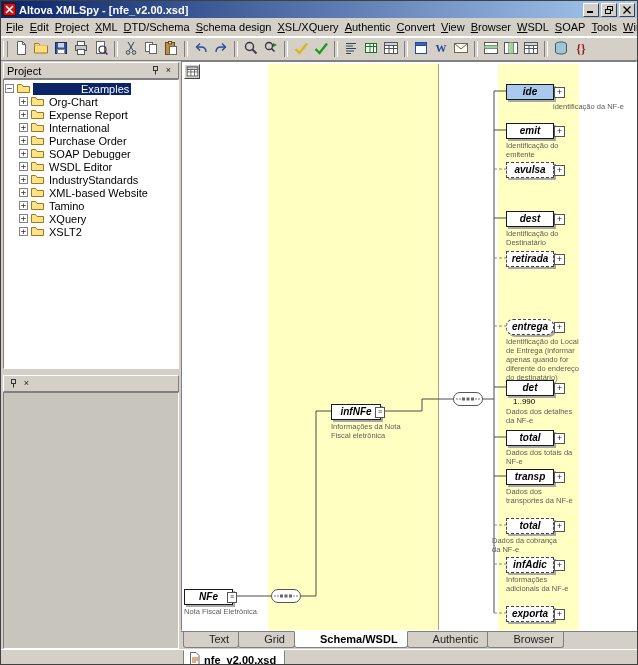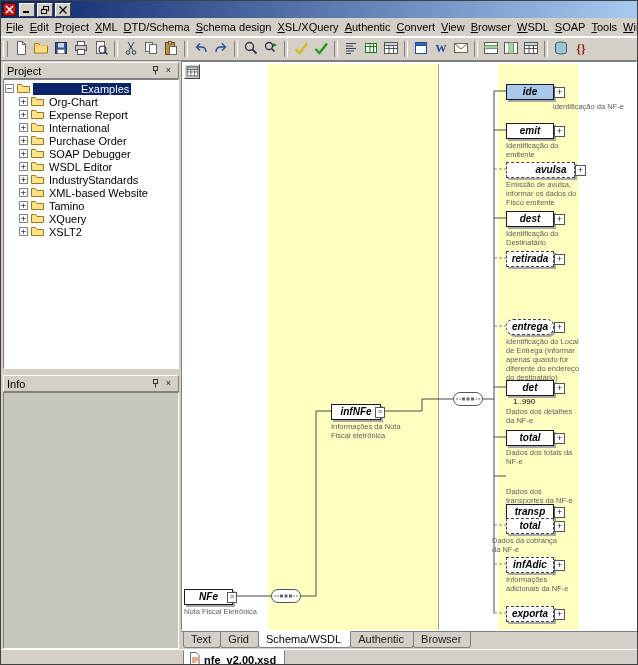--- a/index.html
+++ b/index.html
@@ -63,39 +63,40 @@
   .elem.selected{background:var(--elem-sel);}
   .nub{position:absolute;right:-5px;top:2px;width:8px;height:9px;background:#fff;border:1px solid #555;
     font-size:7px;line-height:8px;font-weight:normal;color:#444;text-align:center;}
   .plusbox{position:absolute;right:-12px;top:2px;width:9px;height:9px;background:#fff;border:1px solid #555;
     font-size:9px;line-height:8px;font-weight:normal;text-align:center;color:#222;}
   .ann{position:absolute;font-size:7.5px;line-height:9px;color:#5e5e5e;font-weight:normal;}
   .occ{position:absolute;font-size:8px;line-height:9px;color:#000;}
   .octagon{position:absolute;width:30px;height:14px;}
   
   .view-tabs{height:17px;background:var(--chrome);border-top:1px solid #808080;display:flex;align-items:flex-start;padding-left:2px;}
-  .vtab{font-size:11px;padding:1px 9px 2px 7px;background:var(--chrome);border:1px solid #808080;border-top:none;
+  .vtab{font-size:11px;padding:1px 9px 2px 25px;background:var(--chrome);border:1px solid #808080;border-top:none;
     border-radius:0 0 3px 3px;margin-right:-1px;color:#222;}
-  .vtab.active{background:#fff;font-weight:normal;border-top:1px solid #fff;margin-top:-1px;color:#000;}
+  .vtab.active{background:#fff;font-weight:bold;border-top:1px solid #fff;margin-top:-1px;color:#000;}
   .doc-row{height:20px;background:var(--chrome);display:flex;align-items:flex-start;padding-left:182px;border-top:1px solid #fff;}
   .dtab{display:flex;align-items:center;gap:4px;font-size:11px;font-weight:bold;background:#fff;
     border:1px solid #808080;border-top:1px solid #fff;border-radius:0 0 3px 3px;padding:1px 8px 2px 5px;}
 </style>
 </head>
 <body>
 
 <div class="window">
 
   <div class="titlebar">
     <span class="app-icon">
       <svg width="13" height="13">
           <rect x="0.5" y="0.5" width="12" height="12" fill="#c81414" stroke="#600"></rect>
           <path d="M3 3l7 7M10 3l-7 7" stroke="#fff" stroke-width="1.6"></path>
         </svg>
     </span>
+    <span class="title-text">Altova XMLSpy - [nfe_v2.00.xsd]</span>
     <span class="win-btns">
       <button class="win-btn">
           <svg width="8" height="7">
             <rect x="0" y="5" width="6" height="2" fill="#000"></rect>
           </svg>
         </button>
       <button class="win-btn">
           <svg width="8" height="8">
             <rect x="2.5" y="0.5" width="5" height="4" fill="none" stroke="#000"></rect>
             <rect x="0.5" y="3.5" width="5" height="4" fill="#d4d0c8" stroke="#000"></rect>
@@ -391,21 +392,20 @@
               <button class="expander">+</button>
               <span><svg width="13" height="11">
                   <path d="M0.5 2.5h4l1.5 2h6.5v6H0.5z" fill="#ffe389" stroke="#a07818"></path>
                 </svg></span>
               <span class="tree-label">XSLT2</span>
             </div>
           </div>
         </div>
       <div class="hsplit"></div>
       <div class="panel-header">
-        <span class="ph-title">Info</span>
         <button class="ph-btn">
             <svg width="9" height="9">
               <rect x="2.5" y="0.5" width="4" height="4" fill="#d4d0c8" stroke="#333"></rect>
               <line x1="4.5" y1="4.5" x2="4.5" y2="8.5" stroke="#333"></line>
             </svg>
           </button>
         <button class="ph-btn">×</button>
       </div>
       <div class="info-body"></div>
     </div>
@@ -453,33 +453,32 @@
               <line x1="3" y1="7" x2="8" y2="7" stroke="#777" stroke-dasharray="2,1"></line>
               <rect x="9" y="5.5" width="3" height="3" fill="#666"></rect>
               <rect x="13.5" y="5.5" width="3" height="3" fill="#666"></rect>
               <rect x="18" y="5.5" width="3" height="3" fill="#666"></rect>
               <line x1="22" y1="7" x2="27" y2="7" stroke="#777" stroke-dasharray="2,1"></line>
             </svg></div>
           <div class="elem selected" style="left: 324px; top: 22px; width: 46px;"><span>ide</span><span class="plusbox">+</span></div>
           <div class="ann" style="left: 324px; top: 40px; width: 74px; padding-left: 47px;">identificação da NF-e</div>
           <div class="elem" style="left: 324px; top: 61px; width: 46px;"><span>emit</span><span class="plusbox">+</span></div>
           <div class="ann" style="left: 324px; top: 79px; width: 74px;">Identificação do emitente</div>
-          <div class="elem optional" style="left: 324px; top: 100px; width: 46px; padding-left: 21px;"><span>avulsa</span><span class="plusbox">+</span></div>
-          <div class="ann" style="left: 324px; top: 118px; width: 74px;">Emissão de avulsa, informar os dados do Fisco emitente</div>
+          <div class="elem optional" style="left: 324px; top: 100px; width: 46px;"><span>avulsa</span><span class="plusbox">+</span></div>
           <div class="elem" style="left: 324px; top: 149px; width: 46px;"><span>dest</span><span class="plusbox">+</span></div>
           <div class="ann" style="left: 324px; top: 167px; width: 74px;">Identificação do Destinatário</div>
           <div class="elem optional" style="left: 324px; top: 189px; width: 46px;"><span>retirada</span><span class="plusbox">+</span></div>
           <div class="elem optional" style="left: 324px; top: 257px; width: 46px; border-radius: 7px;"><span>entrega</span><span class="plusbox">+</span></div>
           <div class="ann" style="left: 324px; top: 275px; width: 74px;">Identificação do Local de Entrega (informar apenas quando for diferente do endereço do destinatário)</div>
           <div class="elem" style="left: 324px; top: 318px; width: 46px;"><span>det</span><span class="plusbox">+</span></div>
           <div class="occ" style="left: 331px; top: 335px;">1..990</div>
           <div class="ann" style="left: 324px; top: 345px; width: 74px;">Dados dos detalhes da NF-e</div>
           <div class="elem" style="left: 324px; top: 368px; width: 46px;"><span>total</span><span class="plusbox">+</span></div>
           <div class="ann" style="left: 324px; top: 386px; width: 74px;">Dados dos totais da NF-e</div>
-          <div class="elem" style="left: 324px; top: 407px; width: 46px; margin-top: 35px;"><span>transp</span><span class="plusbox">+</span></div>
+          <div class="elem" style="left: 324px; top: 407px; width: 46px;"><span>transp</span><span class="plusbox">+</span></div>
           <div class="ann" style="left: 324px; top: 425px; width: 74px;">Dados dos transportes da NF-e</div>
           <div class="elem optional" style="left: 324px; top: 456px; width: 46px;"><span>total</span><span class="plusbox">+</span></div>
           <div class="ann" style="left: 310px; top: 474px; width: 74px;">Dados da cobrança da NF-e</div>
           <div class="elem optional" style="left: 324px; top: 495px; width: 46px;"><span>infAdic</span><span class="plusbox">+</span></div>
           <div class="ann" style="left: 324px; top: 513px; width: 74px;">Informações adicionais da NF-e</div>
           <div class="elem optional" style="left: 324px; top: 544px; width: 46px;"><span>exporta</span><span class="plusbox">+</span></div>
         </div>
       <div class="view-tabs" id="viewTabs">
           <span class="vtab">Text</span>
           <span class="vtab">Grid</span>

